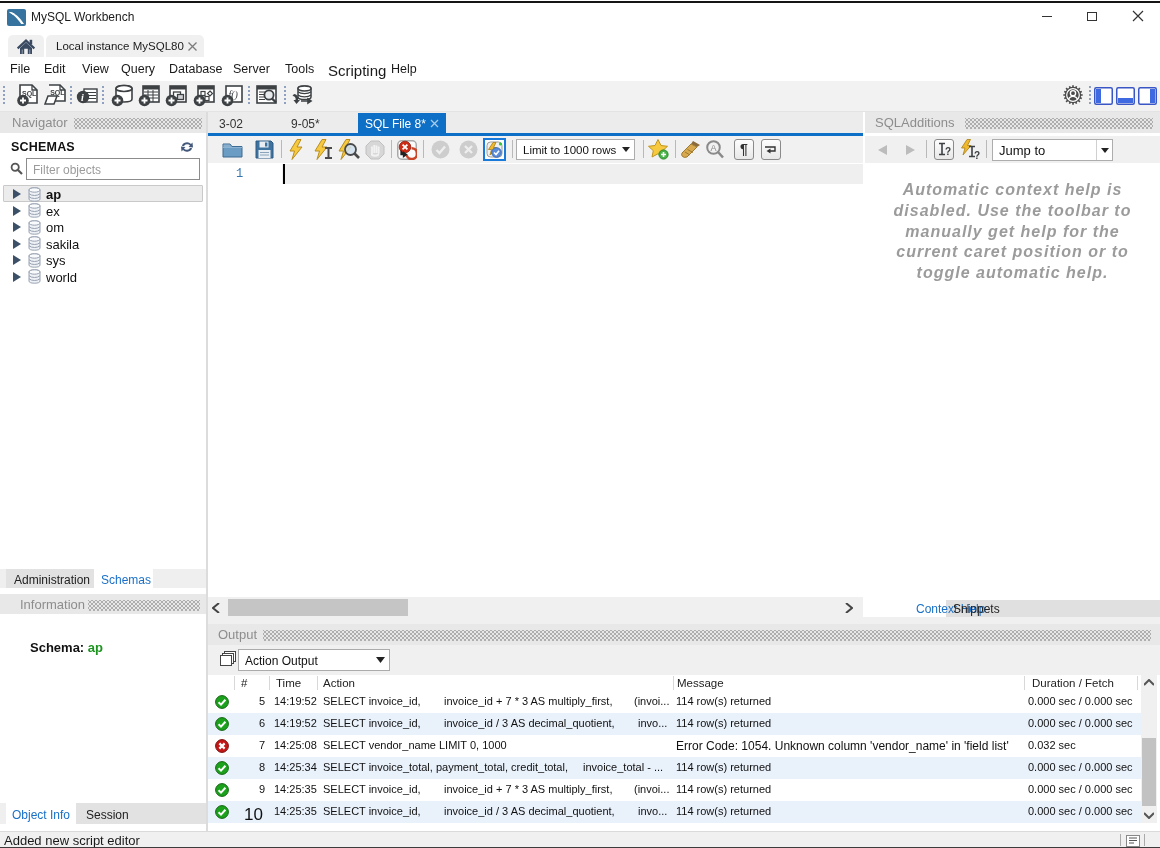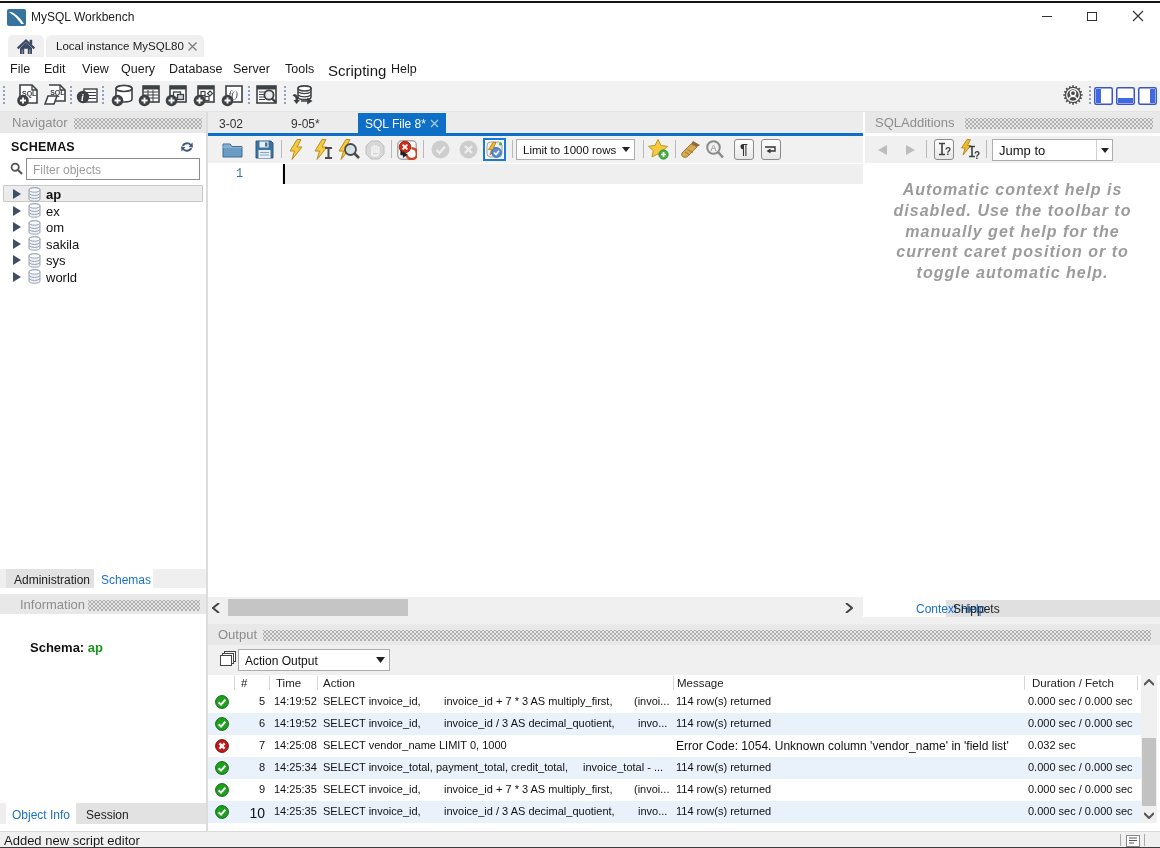--- a/index.html
+++ b/index.html
@@ -515,21 +515,21 @@
     <div class="txt" style="left:323px;top:783px;font-size:11px;color:#111;">SELECT invoice_id,</div>
     <div class="txt" style="left:444px;top:783px;font-size:11px;color:#111;">invoice_id + 7 * 3 AS multiply_first,</div>
     <div class="txt" style="left:634px;top:783px;font-size:11px;color:#111;">(invoi...</div>
     <div class="txt" style="left:676px;top:783px;font-size:11px;color:#111;">114 row(s) returned</div>
     <div class="txt" style="left:1028px;top:783px;font-size:11px;color:#111;">0.000 sec / 0.000 sec</div>
     <div class="abs" style="left:208px;top:801px;width:933px;height:22px;background:#e9f1fb;"></div>
     <svg class="abs" style="left:215px;top:805px" width="14" height="14">
       <circle cx="7" cy="7" r="6.4" fill="#1ba11b" stroke="#156615" stroke-width="1"></circle>
       <path d="M3.6 7.2 L6 9.6 L10.4 4.8" stroke="#fff" stroke-width="2" fill="none"></path>
     </svg>
-    <div class="txt" style="left:244px;top:805px;width:21px;text-align:right;font-size:14px;color:#111;">10</div>
+    <div class="txt" style="left:244px;top:805px;width:21px;font-size:17px;color:#111;">10</div>
     <div class="txt" style="left:274px;top:805px;font-size:11px;color:#111;">14:25:35</div>
     <div class="txt" style="left:323px;top:805px;font-size:11px;color:#111;">SELECT invoice_id,</div>
     <div class="txt" style="left:444px;top:805px;font-size:11px;color:#111;">invoice_id / 3 AS decimal_quotient,</div>
     <div class="txt" style="left:638px;top:805px;font-size:11px;color:#111;">invo...</div>
     <div class="txt" style="left:676px;top:805px;font-size:11px;color:#111;">114 row(s) returned</div>
     <div class="txt" style="left:1028px;top:805px;font-size:11px;color:#111;">0.000 sec / 0.000 sec</div>
   </div>
 
 <div class="abs" style="left:1141px;top:675px;width:16px;height:148px;background:#f0f0f0;"></div>
 <svg class="abs" style="left:1144px;top:679px;" width="10" height="7">

